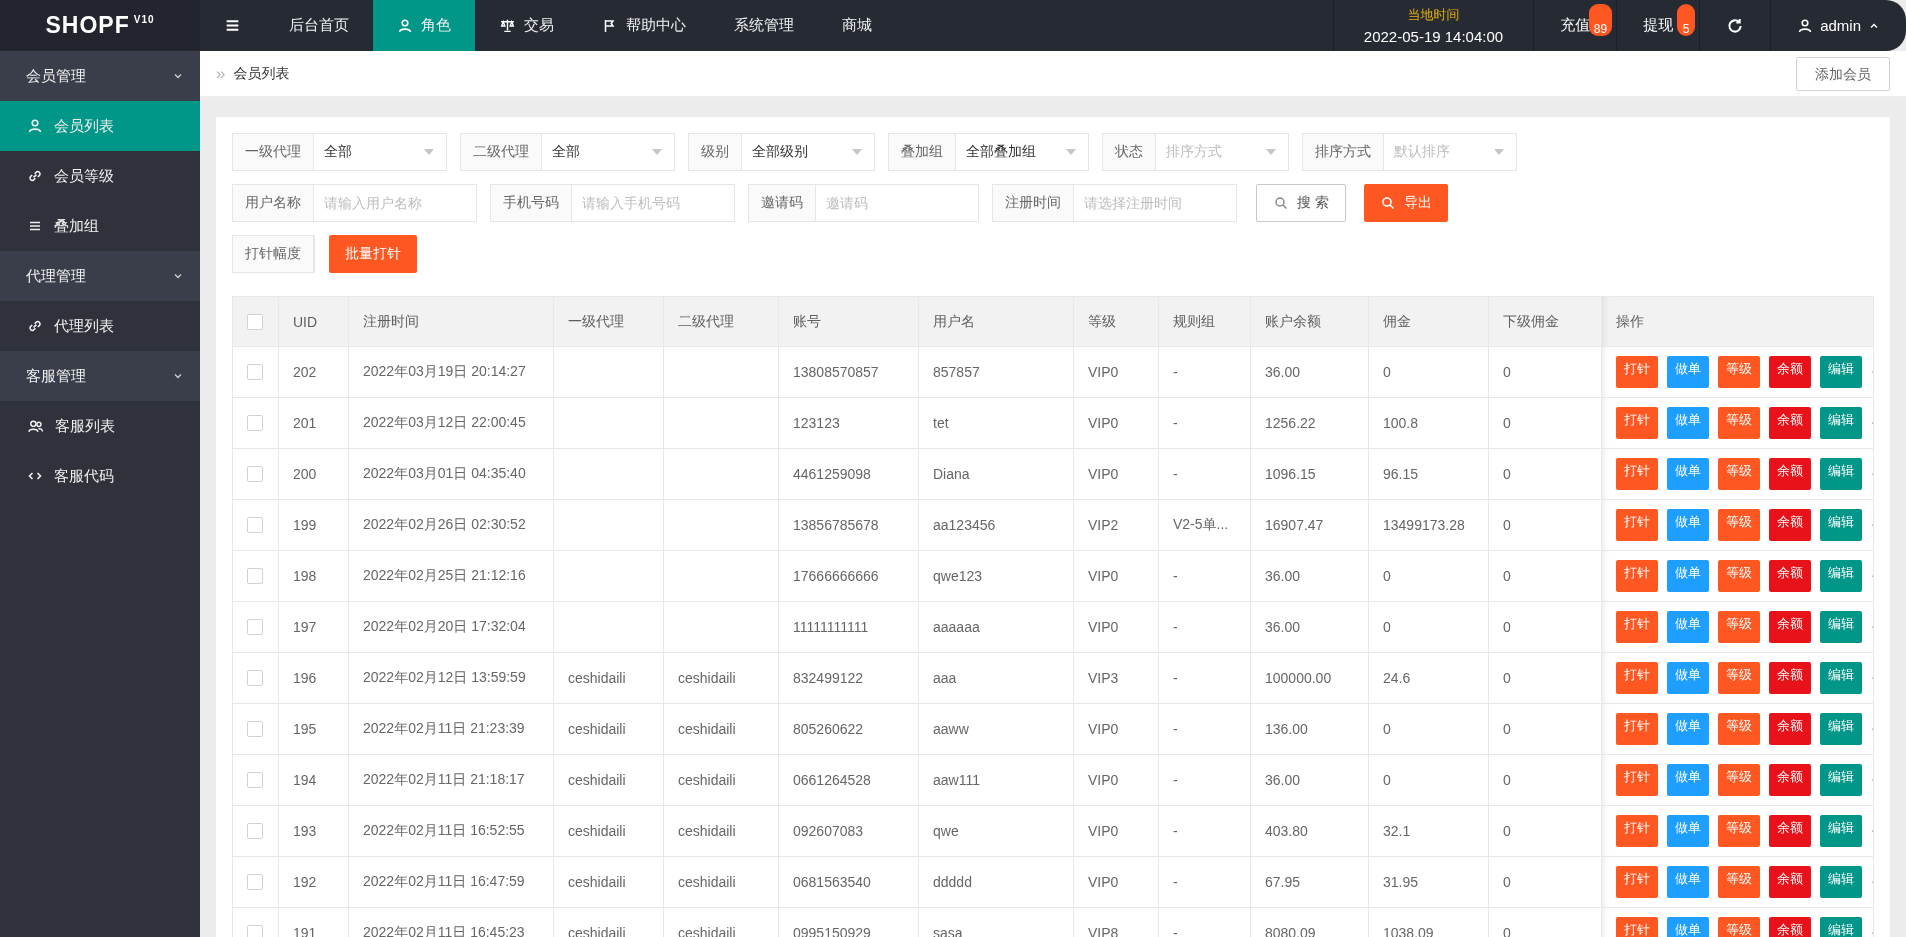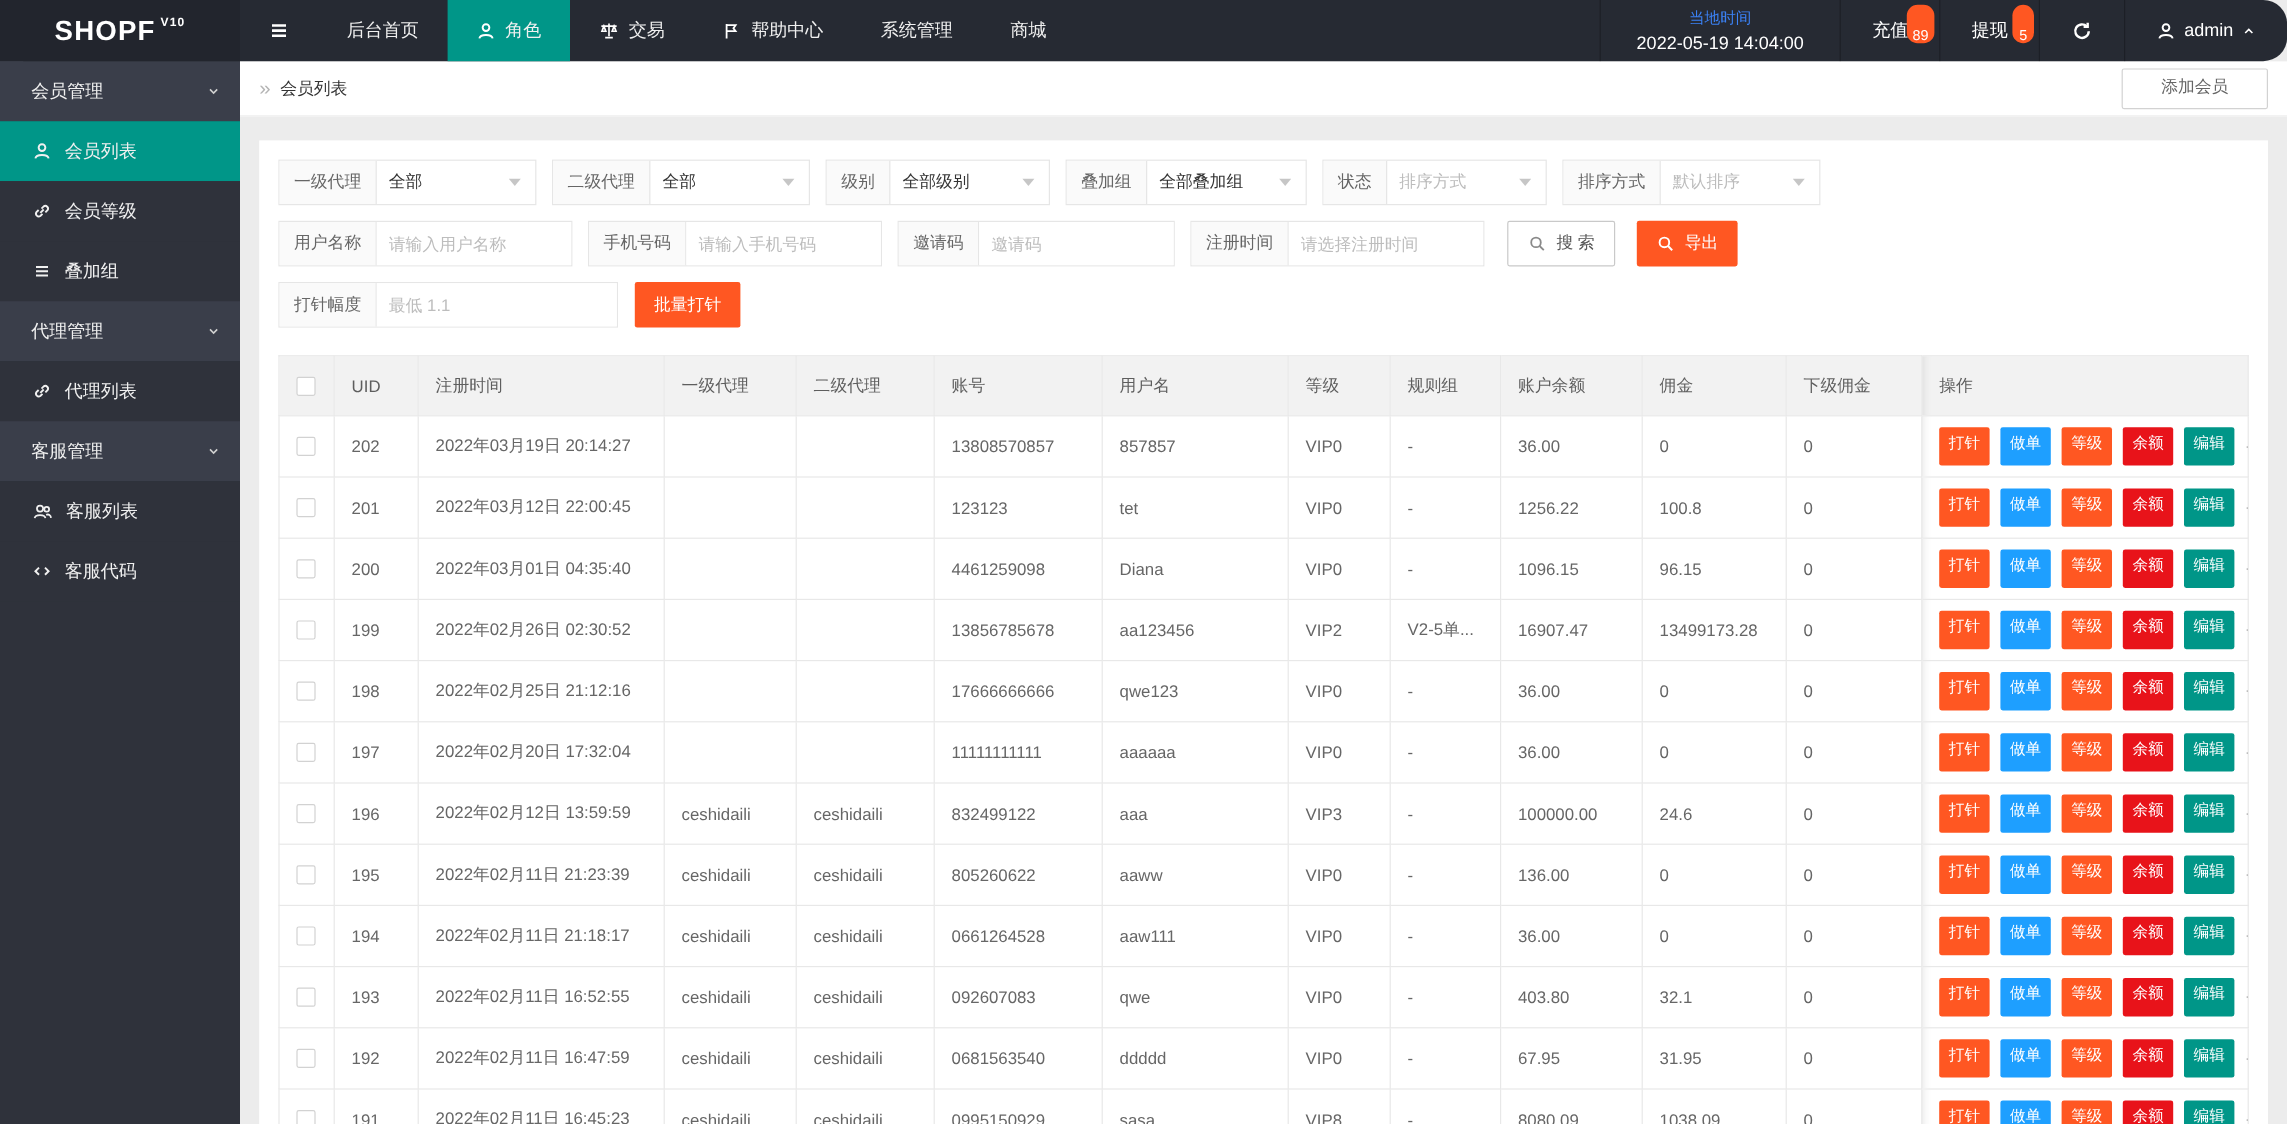--- a/index.html
+++ b/index.html
@@ -14,21 +14,21 @@
     justify-content:center; font-size:23px; font-weight:bold; letter-spacing:1px; }
   .logo sup { font-size:10px; font-weight:bold; margin-left:4px; transform:translateY(-6px); }
   .menu { display:flex; align-items:stretch; }
   .menu-item { display:flex; align-items:center; gap:8px; padding:0 24px;
     font-size:15px; color:#f0f0f0; cursor:pointer; }
   .menu-item.active { background:#009688; }
   .menu-item .mi-icon { color:#fff; }
   .topbar-right { margin-left:auto; display:flex; align-items:stretch; }
   .time-block { display:flex; flex-direction:column; justify-content:center;
     align-items:center; gap:4px; padding:0 30px; border-left:1px solid rgba(0,0,0,.25); }
-  .time-label { font-size:13px; color:#3b82f6; }
+  .time-label { font-size:13px; color:#eab308; }
   .time-value { font-size:15px; color:#fff; }
   .tb-item { position:relative; display:flex; align-items:center; gap:7px;
     padding:0 26px; font-size:15px; border-left:1px solid rgba(0,0,0,.25); cursor:pointer; }
   .badge { position:absolute; top:4px; right:4px; background:#ff5722; color:#fff;
     font-size:12px; height:18px; min-width:18px; line-height:18px; text-align:center;
     border-radius:9px; padding:16px 5px; }
 
   
   .sidebar { position:absolute; top:51px; left:0; bottom:0; width:200px;
     background:#2f323b; z-index:20; }
@@ -40,23 +40,23 @@
   .side-chevron { position:absolute; right:16px; color:#cfcfcf; }
   .side-icon { color:#f0f0f0; }
 
   
   .main { position:absolute; top:51px; left:200px; right:0; bottom:0;
     background:#ececec; overflow:hidden; }
   .crumb-bar { height:46px; background:#fff; display:flex; align-items:center;
     padding:0 16px; border-bottom:1px solid #efefef; }
   .crumb-arrow { color:#b5b5b5; font-size:17px; margin-right:8px; }
   .crumb-title { font-size:14px; color:#333; }
-  .add-btn { margin-left:auto; height:34px; line-height:32px; padding:0 32px;
+  .add-btn { margin-left:auto; height:34px; line-height:32px; padding:0 18px;
     background:#fff; border:1px solid #d2d2d2; border-radius:2px; font-size:14px;
-    color:#666; cursor:pointer;font-family:Liberation Serif, serif; }
+    color:#666; cursor:pointer; }
   .content { padding:20px 16px 0 16px; height:calc(100% - 46px); }
   .card { background:#fff; min-height:100%; padding:16px; }
 
   
   .frow { display:flex; align-items:center; }
   .frow-1, .frow-2 { margin-bottom:13px; }
   .frow-3 { margin-bottom:23px; }
   .fsel, .finput { display:flex; align-items:stretch; height:38px;
     border:1px solid #e6e6e6; background:#fff; margin-right:13px; }
   .f-label { display:flex; align-items:center; padding:0 12px; background:#fafafa;
@@ -352,21 +352,20 @@
                 <path d="M10 10l3.5 3.5"></path>
               </svg>
           </span>
           <span>导出</span>
         </button>
       </div>
 
       <div class="frow frow-3">
         <div class="finput" style="margin-right:0;">
           <span class="f-label">打针幅度</span>
-          <input type="text" style="width: 200px;" placeholder="最低 1.1">
         </div>
         <button class="btn btn-orange-solo">批量打针</button>
       </div>
 
       <table id="member-table">
           <colgroup>
             <col style="width: 46px;">
             <col style="width: 70px;">
             <col style="width: 205px;">
             <col style="width: 110px;">

